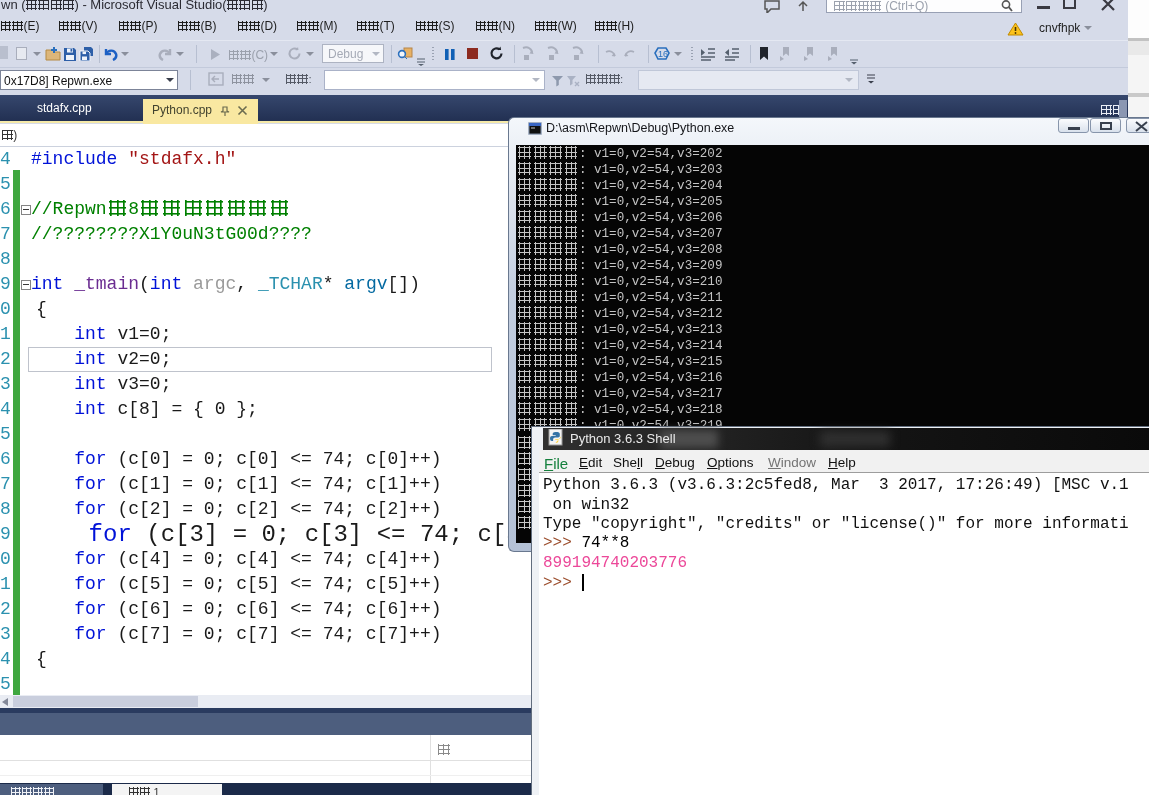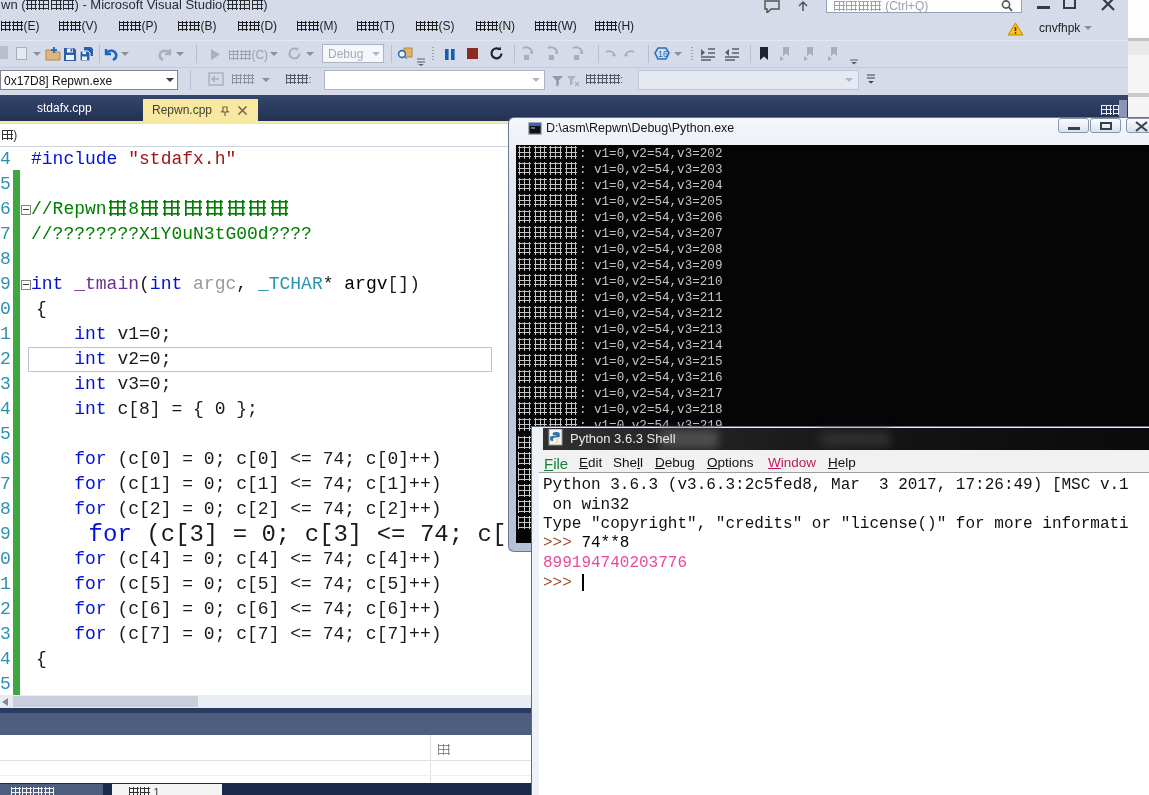--- a/index.html
+++ b/index.html
@@ -212,21 +212,21 @@
 <div class="ab" style="left:638px;top:70px;width:221px;height:20px;background:#e6e9f2;border:1px solid #c0c7d8"></div>
 <span class="car ab" style="left:845px;top:78px;border-top-color:#b2b7c3"></span>
 <div class="ab" style="left:866px;top:72px;width:10px;height:16px"><svg width="10" height="16">
         <path d="M1 3h8M1 6h8" stroke="#3a3f4c" stroke-width="1.2"></path>
         <path d="M2 9l3 2.5L8 9z" fill="#3a3f4c"></path>
       </svg></div>
 <div class="ab" style="left:0;top:95px;width:1128px;height:28px;background:linear-gradient(#36476d,#202e50)"></div>
 <div class="ab" style="left:0;top:121px;width:1128px;height:2px;background:#f5e9a8"></div>
 <div class="ab" style="left:37px;top:101px;font-size:12px;color:#fff">stdafx.cpp</div>
 <div class="ab" style="left:143px;top:99px;width:115px;height:25px;background:#f9e8a1"></div>
-<div class="ab" style="left:152px;top:103px;font-size:12px;color:#42432f">Repwn.cpp</div>
+<div class="ab" style="left:152px;top:103px;font-size:12px;color:#42432f">Python.cpp</div>
 <svg class="ab" style="left:219px;top:105px" width="12" height="12" viewBox="0 0 12 12">
       <path d="M4 2h4v4l2 1H2l2-1zM6 7v4" stroke="#6b6b4f" stroke-width="1.2" fill="none"></path>
     </svg>
 <svg class="ab" style="left:237px;top:105px" width="11" height="11" viewBox="0 0 11 11">
       <path d="M1.5 1.5l8 8m0-8l-8 8" stroke="#6b6b4f" stroke-width="1.6"></path>
     </svg>
 <div class="ab" style="left:1100px;top:103px;font-size:12px;color:#e8ecf4"><i class="k"></i><i class="k"></i></div>
 <div class="ab" style="left:1119px;top:100px;width:8px;height:19px;background:#8b97b2"></div>
 <div class="ab" style="left:0;top:124px;width:1128px;height:23px;background:#fff;border-bottom:1px solid #ccd2de"></div>
 <div class="ab" style="left:1px;top:128px;font-size:12px;color:#333"><i class="k"></i>)</div>
@@ -256,21 +256,21 @@
 <div class="ab mono" style="left:0px;top:622px;width:12px;height:25px;line-height:25px;font-size:18px;color:#2b91af">3</div>
 <div class="ab mono" style="left:0px;top:647px;width:12px;height:25px;line-height:25px;font-size:18px;color:#2b91af">4</div>
 <div class="ab mono" style="left:0px;top:672px;width:12px;height:25px;line-height:25px;font-size:18px;color:#2b91af">5</div>
 <div class="ab" style="left:21px;top:205px;width:10px;height:10px;border:1px solid #848484;background:#fff"></div>
 <div class="ab" style="left:23px;top:209px;width:6px;height:1px;background:#3a3a3a"></div>
 <div class="ab" style="left:21px;top:280px;width:10px;height:10px;border:1px solid #848484;background:#fff"></div>
 <div class="ab" style="left:23px;top:284px;width:6px;height:1px;background:#3a3a3a"></div>
 <div class="ab mono" style="left:31px;top:147px;height:25px;line-height:25px;font-size:18px;color:#1a1a1a;white-space:pre"><span style="color:#0012d8">#include</span> <span style="color:#a31515">"stdafx.h"</span></div>
 <div class="ab mono" style="left:31px;top:197px;height:25px;line-height:25px;font-size:18px;color:#1a1a1a;white-space:pre"><span style="color:#008000">//Repwn</span><span style="color:#008000"><i class="k" style="width:17px;height:16.5px;margin:0 2.3px;vertical-align:-2px"></i>8<i class="k" style="width:17px;height:16.5px;margin:0 2.3px;vertical-align:-2px"></i><i class="k" style="width:17px;height:16.5px;margin:0 2.3px;vertical-align:-2px"></i><i class="k" style="width:17px;height:16.5px;margin:0 2.3px;vertical-align:-2px"></i><i class="k" style="width:17px;height:16.5px;margin:0 2.3px;vertical-align:-2px"></i><i class="k" style="width:17px;height:16.5px;margin:0 2.3px;vertical-align:-2px"></i><i class="k" style="width:17px;height:16.5px;margin:0 2.3px;vertical-align:-2px"></i><i class="k" style="width:17px;height:16.5px;margin:0 2.3px;vertical-align:-2px"></i></span><span></span></div>
 <div class="ab mono" style="left:31px;top:222px;height:25px;line-height:25px;font-size:18px;color:#1a1a1a;white-space:pre"><span style="color:#008000">//????????X1Y0uN3tG00d????</span></div>
-<div class="ab mono" style="left:31px;top:272px;height:25px;line-height:25px;font-size:18px;color:#1a1a1a;white-space:pre"><span style="color:#0012d8">int</span> <span style="color:#6a2c91">_tmain</span>(<span style="color:#0012d8">int</span> <span style="color:#9a9a9a">argc</span>, <span style="color:#2b91af">_TCHAR</span>* <span style="color:#000000">argv</span>[])</div>
+<div class="ab mono" style="left:31px;top:272px;height:25px;line-height:25px;font-size:18px;color:#1a1a1a;white-space:pre"><span style="color:#0012d8">int</span> <span style="color:#6a2c91">_tmain</span>(<span style="color:#0012d8">int</span> <span style="color:#9a9a9a">argc</span>, <span style="color:#2b91af">_TCHAR</span>* <span style="color:#0369a1">argv</span>[])</div>
 <div class="ab mono" style="left:36px;top:297px;height:25px;line-height:25px;font-size:18px;color:#1a1a1a;white-space:pre">{</div>
 <div class="ab mono" style="left:31px;top:322px;height:25px;line-height:25px;font-size:18px;color:#1a1a1a;white-space:pre">    <span style="color:#0012d8">int</span> v1=0;</div>
 <div class="ab mono" style="left:31px;top:347px;height:25px;line-height:25px;font-size:18px;color:#1a1a1a;white-space:pre">    <span style="color:#0012d8">int</span> v2=0;</div>
 <div class="ab mono" style="left:31px;top:372px;height:25px;line-height:25px;font-size:18px;color:#1a1a1a;white-space:pre">    <span style="color:#0012d8">int</span> v3=0;</div>
 <div class="ab mono" style="left:31px;top:397px;height:25px;line-height:25px;font-size:18px;color:#1a1a1a;white-space:pre">    <span style="color:#0012d8">int</span> c[8] = { 0 };</div>
 <div class="ab mono" style="left:31px;top:447px;height:25px;line-height:25px;font-size:18px;color:#1a1a1a;white-space:pre">    <span style="color:#0012d8">for</span> (c[0] = 0; c[0] &lt;= 74; c[0]++)</div>
 <div class="ab mono" style="left:31px;top:472px;height:25px;line-height:25px;font-size:18px;color:#1a1a1a;white-space:pre">    <span style="color:#0012d8">for</span> (c[1] = 0; c[1] &lt;= 74; c[1]++)</div>
 <div class="ab mono" style="left:31px;top:497px;height:25px;line-height:25px;font-size:18px;color:#1a1a1a;white-space:pre">    <span style="color:#0012d8">for</span> (c[2] = 0; c[2] &lt;= 74; c[2]++)</div>
 <div class="ab mono" style="left:31px;top:522px;height:25px;line-height:25px;font-size:24px;color:#1a1a1a;white-space:pre">    <span style="color:#0012d8">for</span> (c[3] = 0; c[3] &lt;= 74; c[3]++)</div>
 <div class="ab mono" style="left:31px;top:547px;height:25px;line-height:25px;font-size:18px;color:#1a1a1a;white-space:pre">    <span style="color:#0012d8">for</span> (c[4] = 0; c[4] &lt;= 74; c[4]++)</div>
@@ -351,21 +351,21 @@
     <path d="M7.5 3c-2.4 0-2.8 1.2-2.8 2v1.3h3v.7H3.9c-1 0-1.9.8-1.9 2.4 0 1.7.9 2.5 1.9 2.5h1.2v-1.5c0-1 .9-1.9 2-1.9h3c.9 0 1.7-.8 1.7-1.7V5c0-1-.9-2-2.3-2z" fill="#3473a6"></path>
     <path d="M7.5 14c2.4 0 2.8-1.2 2.8-2v-1.3h-3V10h3.8c1 0 1.9-.8 1.9-2.4" fill="#ffd43b"></path>
   </svg>
 <div class="ab" style="left:570px;top:431px;font-size:13px;color:#e9e9e9;white-space:nowrap">Python 3.6.3 Shell</div>
 <div class="ab" style="left:539px;top:450px;width:610px;height:23px;background:#f1f1f1;border-bottom:1px solid #9d9d9d"></div>
 <div class="ab" style="left:544px;top:455px;font-size:15px;color:#15803d"><span style="text-decoration:underline">F</span>ile</div>
 <div class="ab" style="left:579px;top:455px;font-size:13.5px;color:#101010"><span style="text-decoration:underline">E</span>dit</div>
 <div class="ab" style="left:613px;top:455px;font-size:13.5px;color:#101010">She<span style="text-decoration:underline">l</span>l</div>
 <div class="ab" style="left:655px;top:455px;font-size:13.5px;color:#101010"><span style="text-decoration:underline">D</span>ebug</div>
 <div class="ab" style="left:707px;top:455px;font-size:13.5px;color:#101010"><span style="text-decoration:underline">O</span>ptions</div>
-<div class="ab" style="left:768px;top:455px;font-size:13.5px;color:#be185d"><span style="text-decoration:underline">W</span>indow</div>
+<div class="ab" style="left:768px;top:455px;font-size:13.5px;color:#737373"><span style="text-decoration:underline">W</span>indow</div>
 <div class="ab" style="left:828px;top:455px;font-size:13.5px;color:#101010"><span style="text-decoration:underline">H</span>elp</div>
 <div class="ab" style="left:539px;top:473px;width:610px;height:322px;background:#fff"></div>
 <div class="ab mono" style="left:543px;top:476px;font-size:16px;line-height:19px;color:#101010;white-space:pre">Python 3.6.3 (v3.6.3:2c5fed8, Mar  3 2017, 17:26:49) [MSC v.1</div>
 <div class="ab mono" style="left:543px;top:496px;font-size:16px;line-height:19px;color:#101010;white-space:pre"> on win32</div>
 <div class="ab mono" style="left:543px;top:515px;font-size:16px;line-height:19px;color:#101010;white-space:pre">Type "copyright", "credits" or "license()" for more informati</div>
 <div class="ab mono" style="left:543px;top:554px;font-size:16px;line-height:19px;color:#ec4899;white-space:pre">899194740203776</div>
 <div class="ab mono" style="left:543px;top:534px;font-size:16px;line-height:19px;white-space:pre"><span style="color:#9c4f2e">&gt;&gt;&gt;</span> 74**8</div>
 <div class="ab mono" style="left:543px;top:574px;font-size:16px;line-height:19px;white-space:pre"><span style="color:#9c4f2e">&gt;&gt;&gt;</span> </div>
 <div class="ab" style="left:582px;top:574px;width:2px;height:17px;background:#000"></div>
 </body></html>

